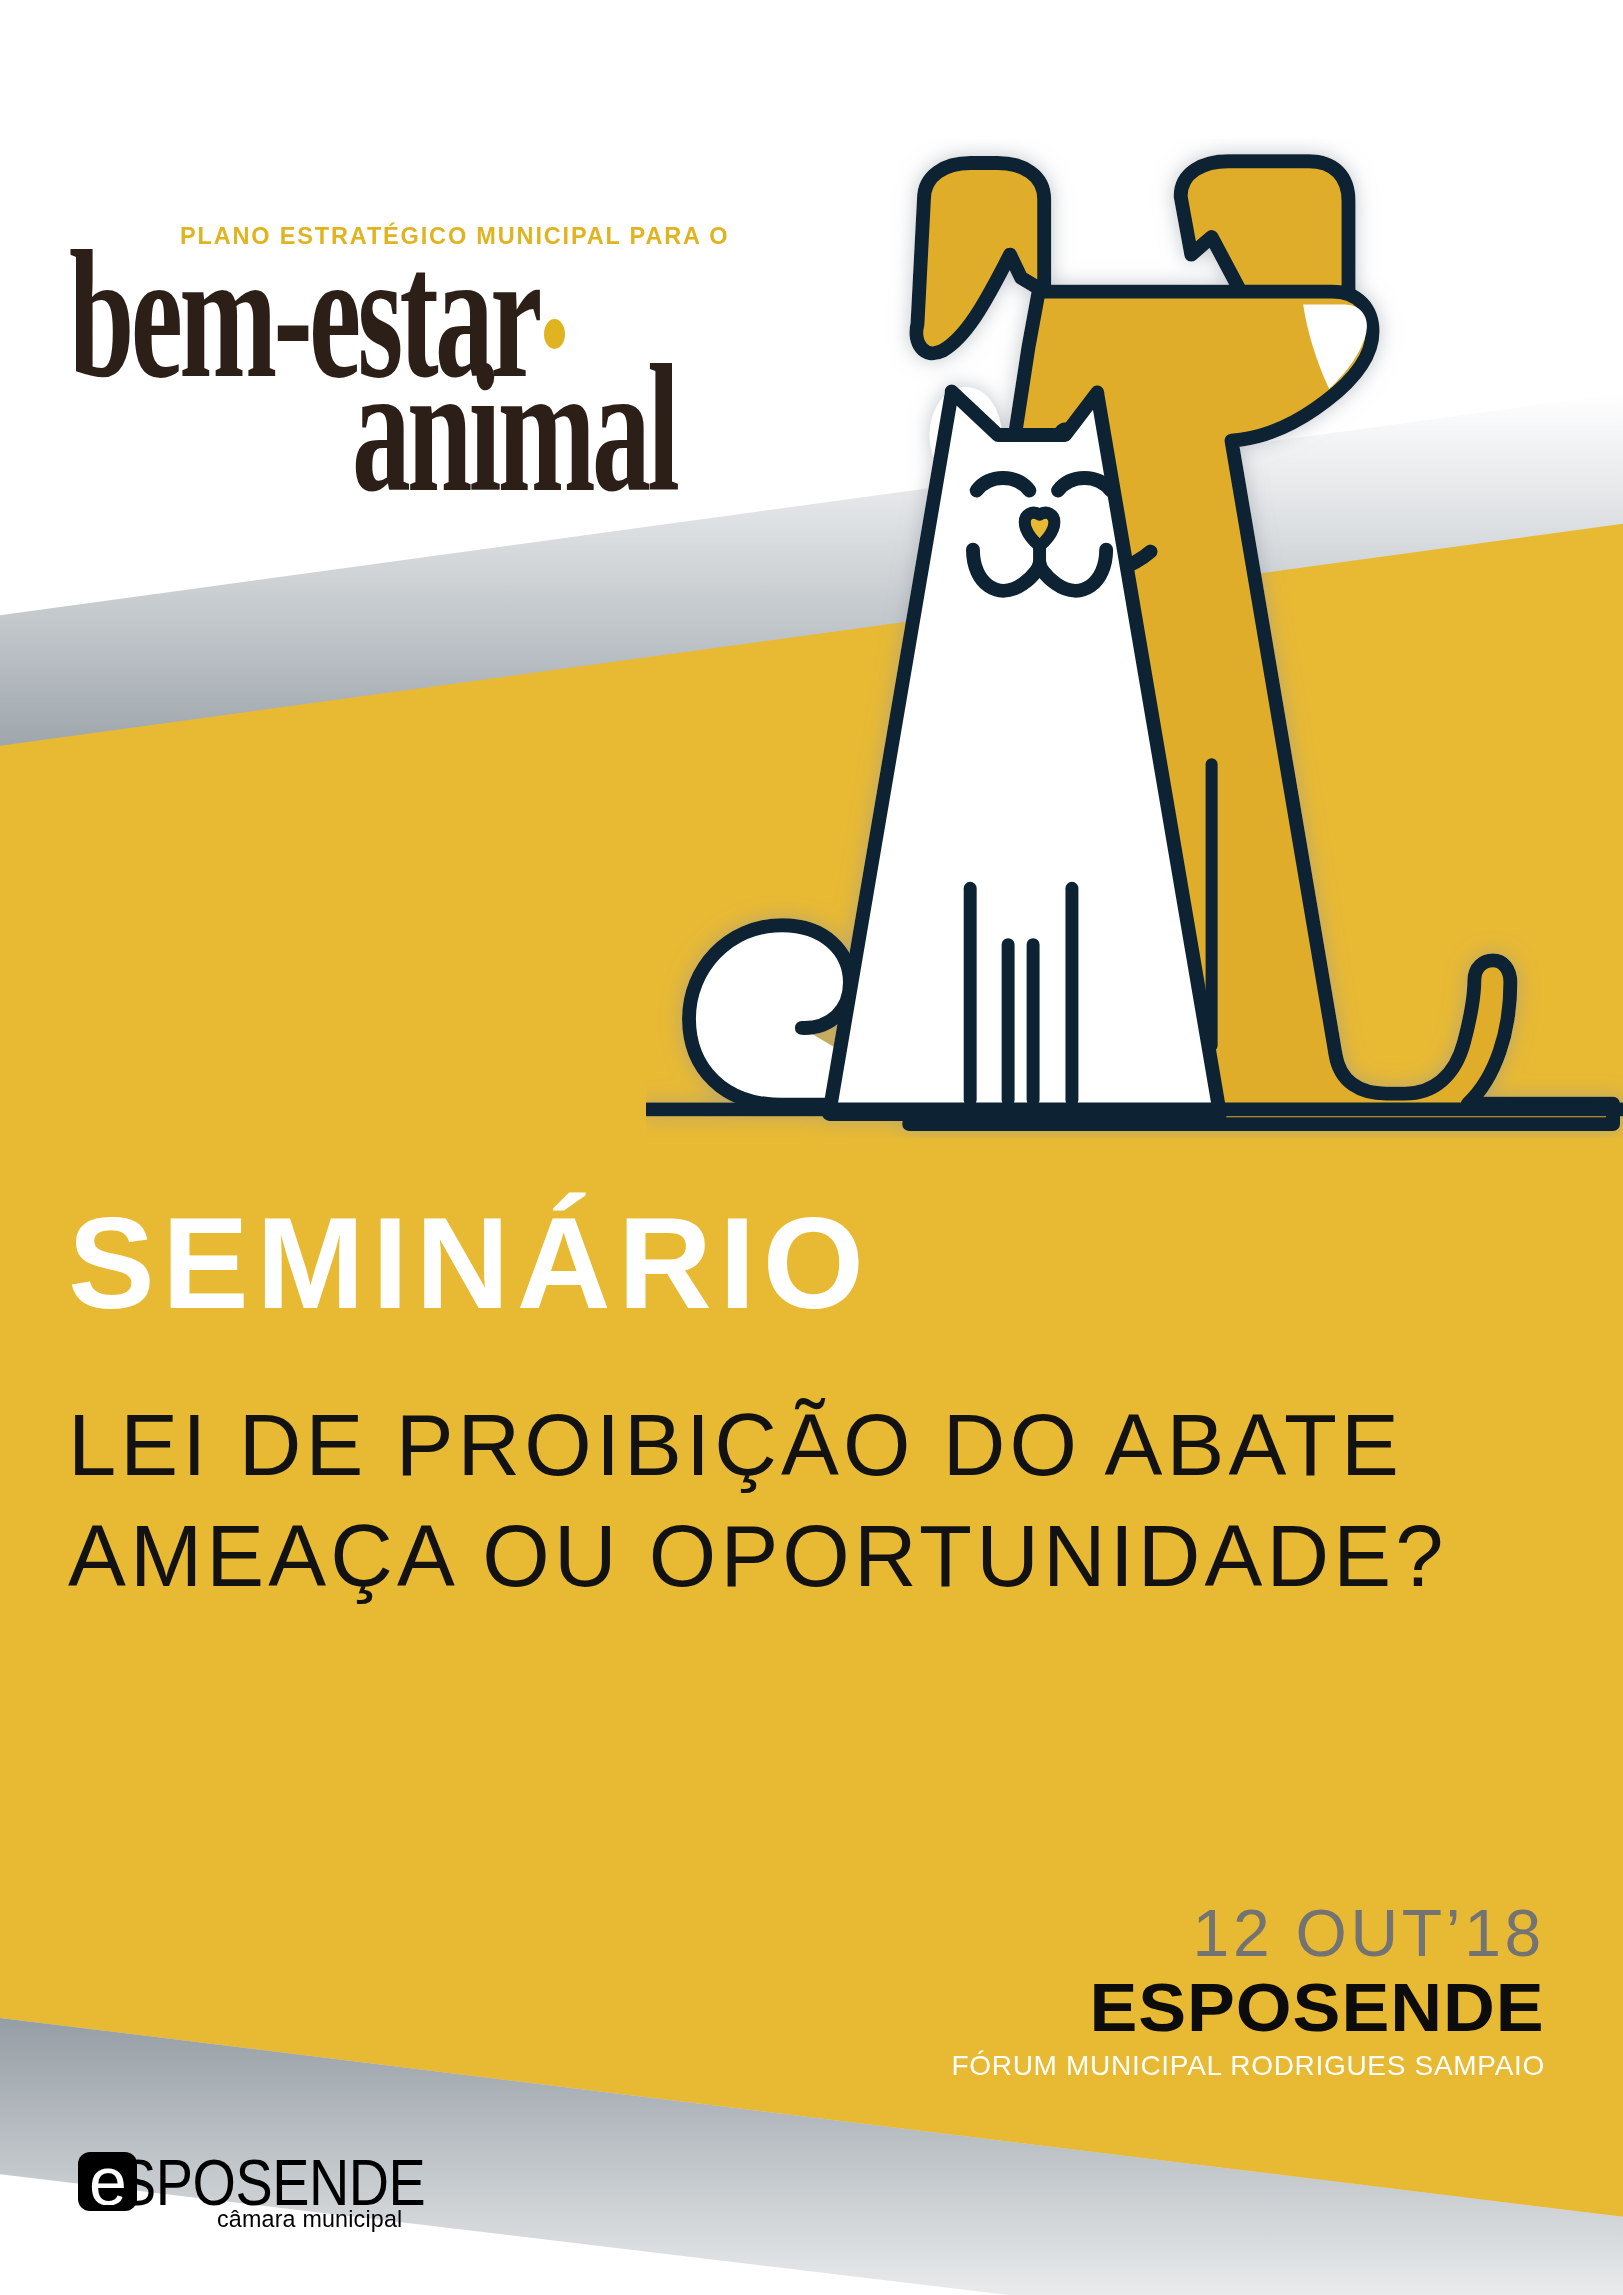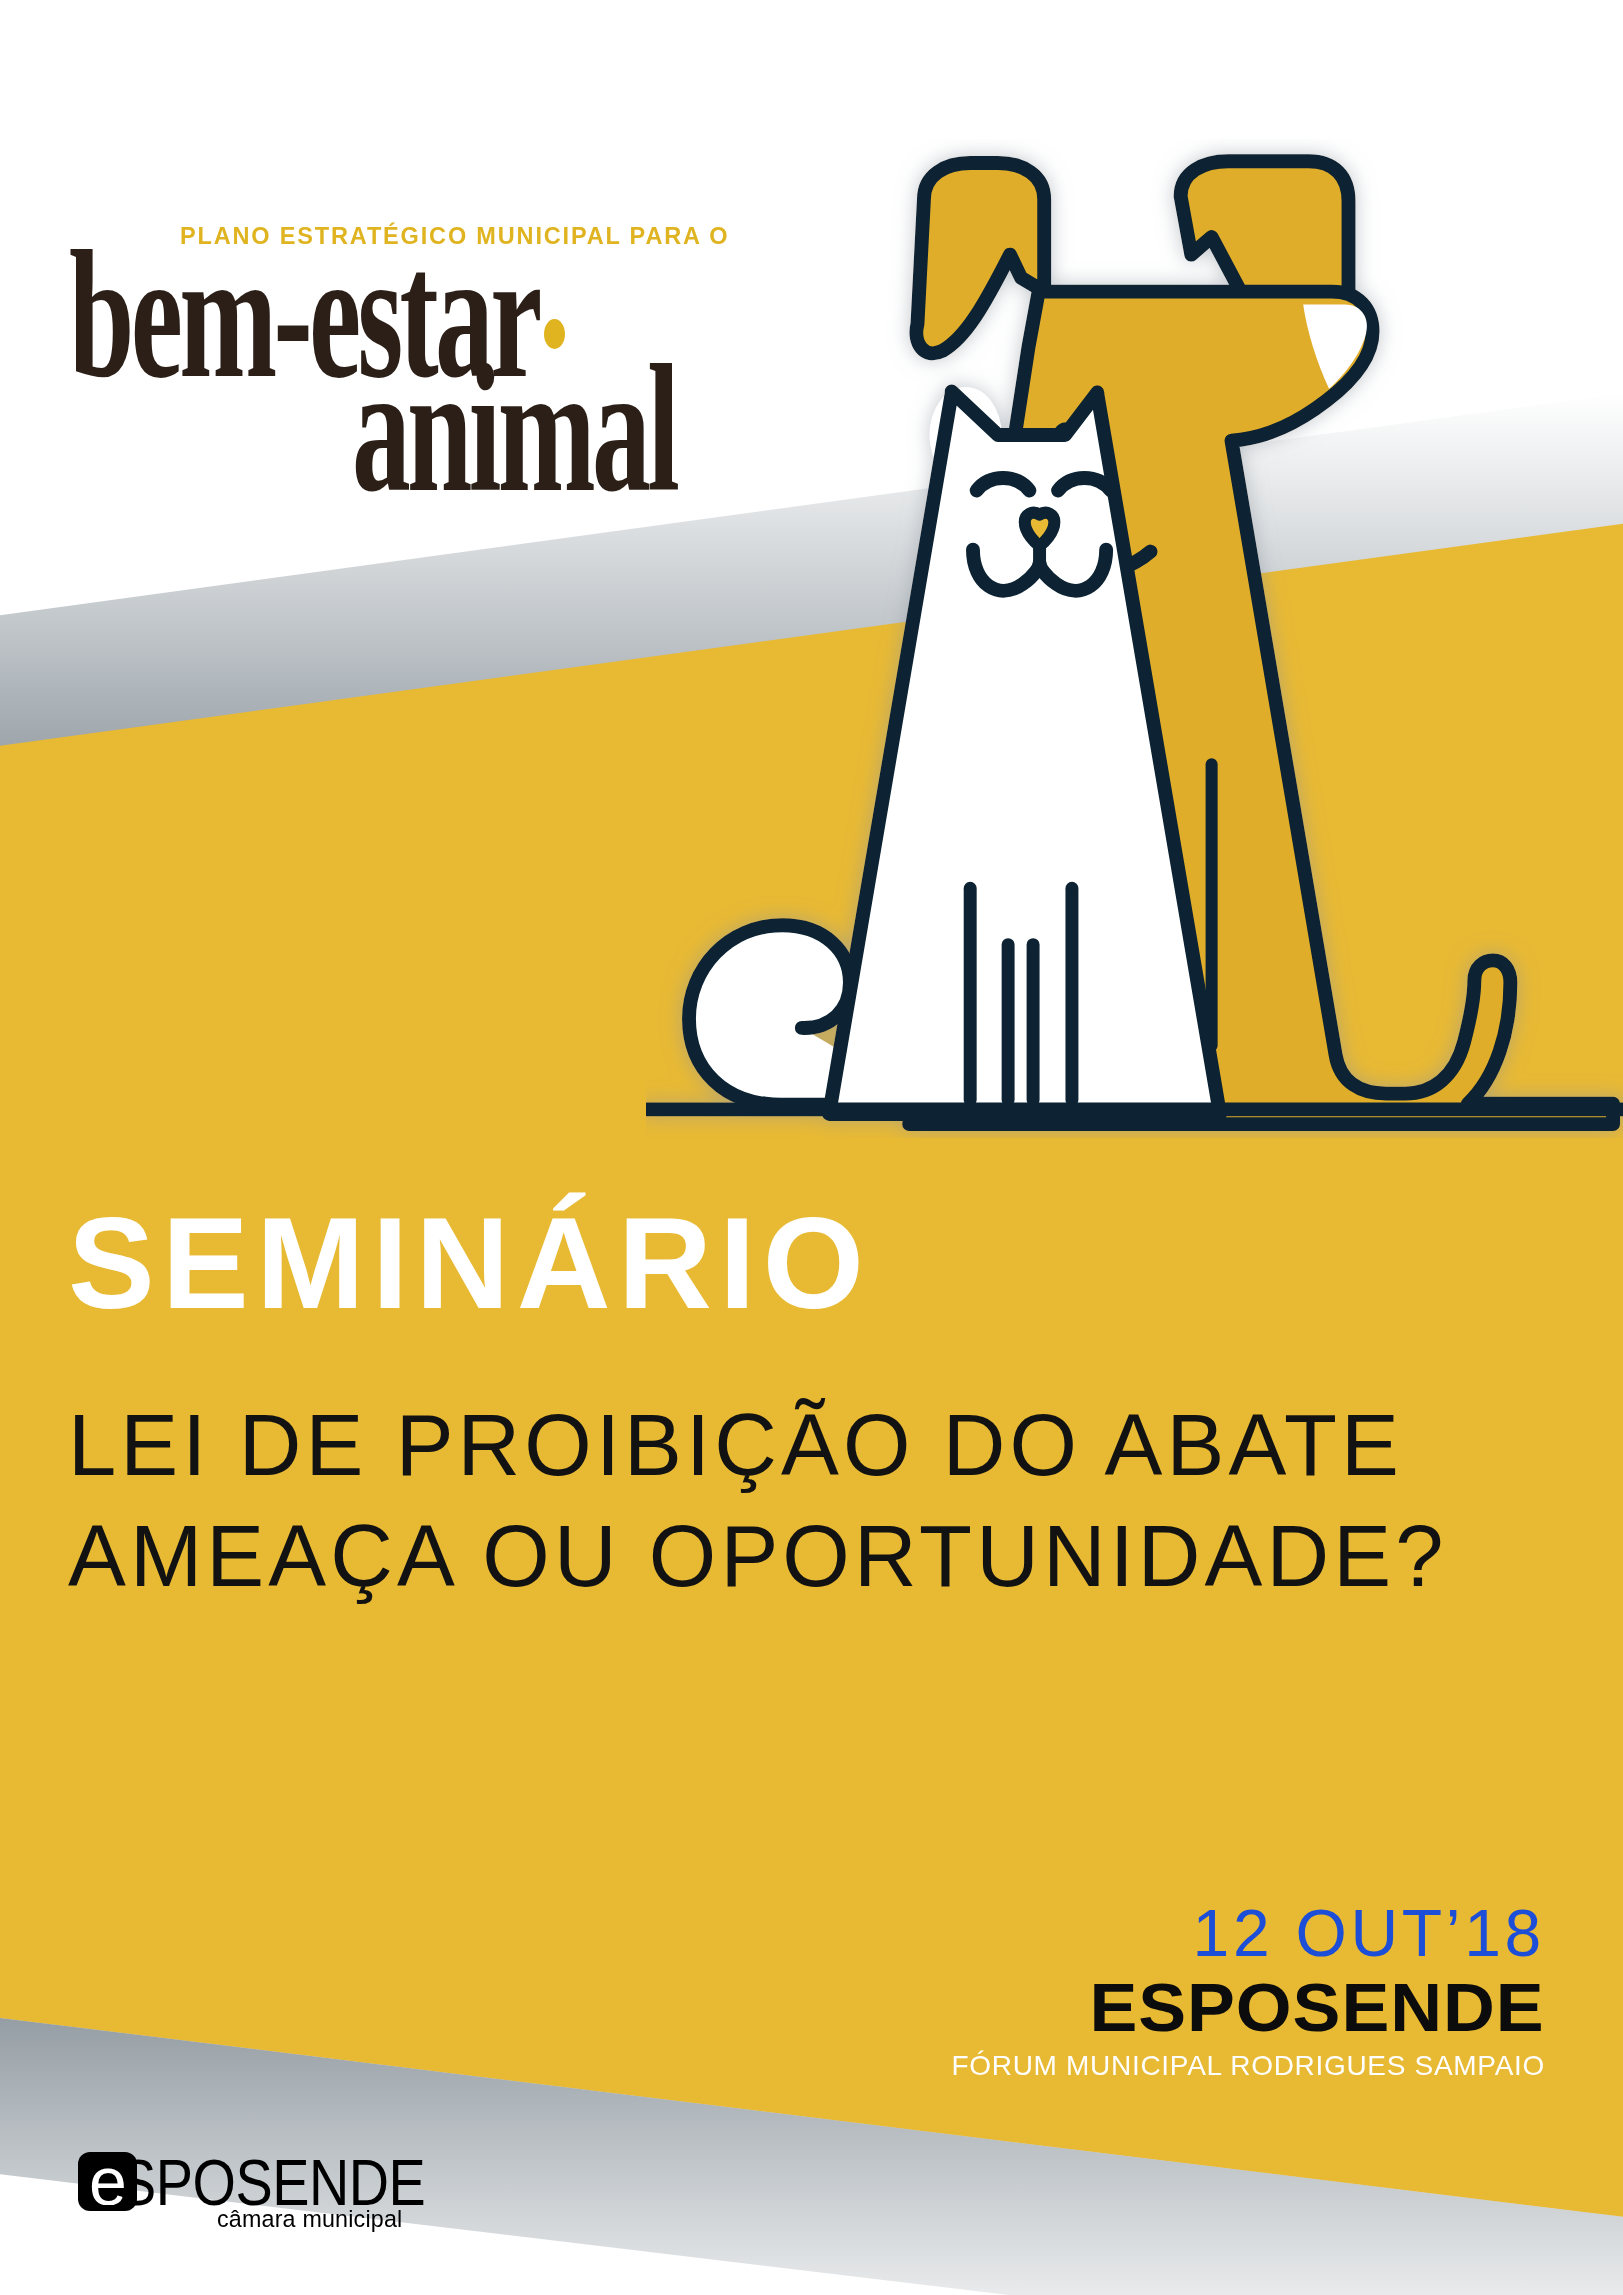--- a/index.html
+++ b/index.html
@@ -110,21 +110,21 @@
     position:absolute;
     right:78px;
     bottom:215px;
     text-align:right;
   }
   #event-date{
     font-family:"Liberation Sans",sans-serif;
     font-weight:normal;
     font-size:66px;
     letter-spacing:3.7px;
-    color:#1d4ed8;
+    color:#737373;
     line-height:1.0;
     white-space:nowrap;
     margin:0;
   }
   #event-city{
     font-family:"Liberation Sans",sans-serif;
     font-weight:bold;
     font-size:69px;
     letter-spacing:0.9px;
     color:#0c0c0c;

